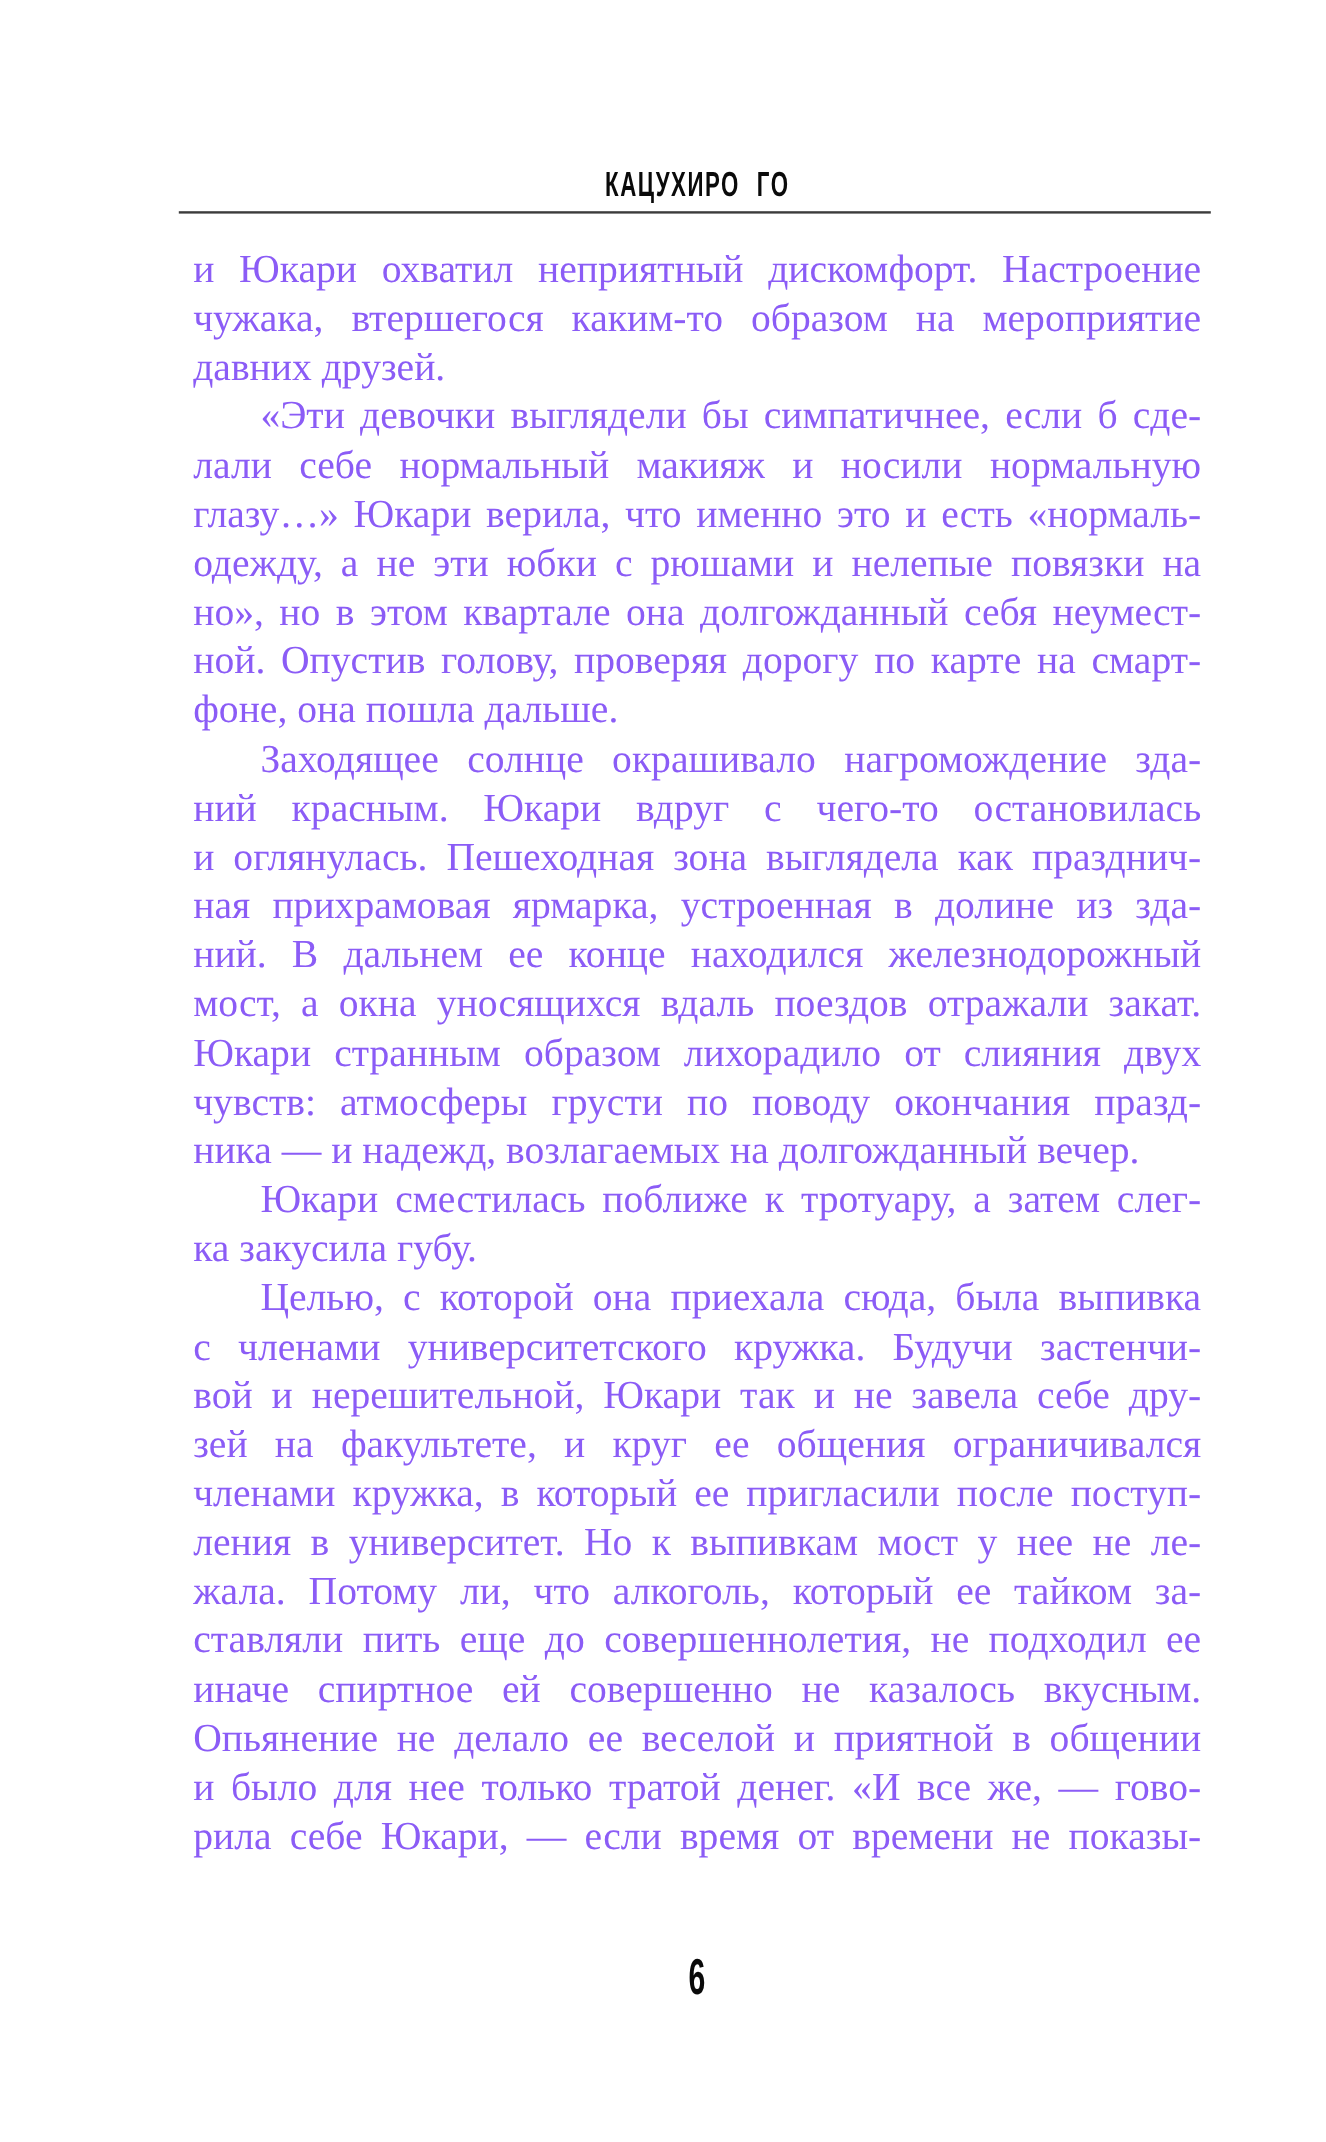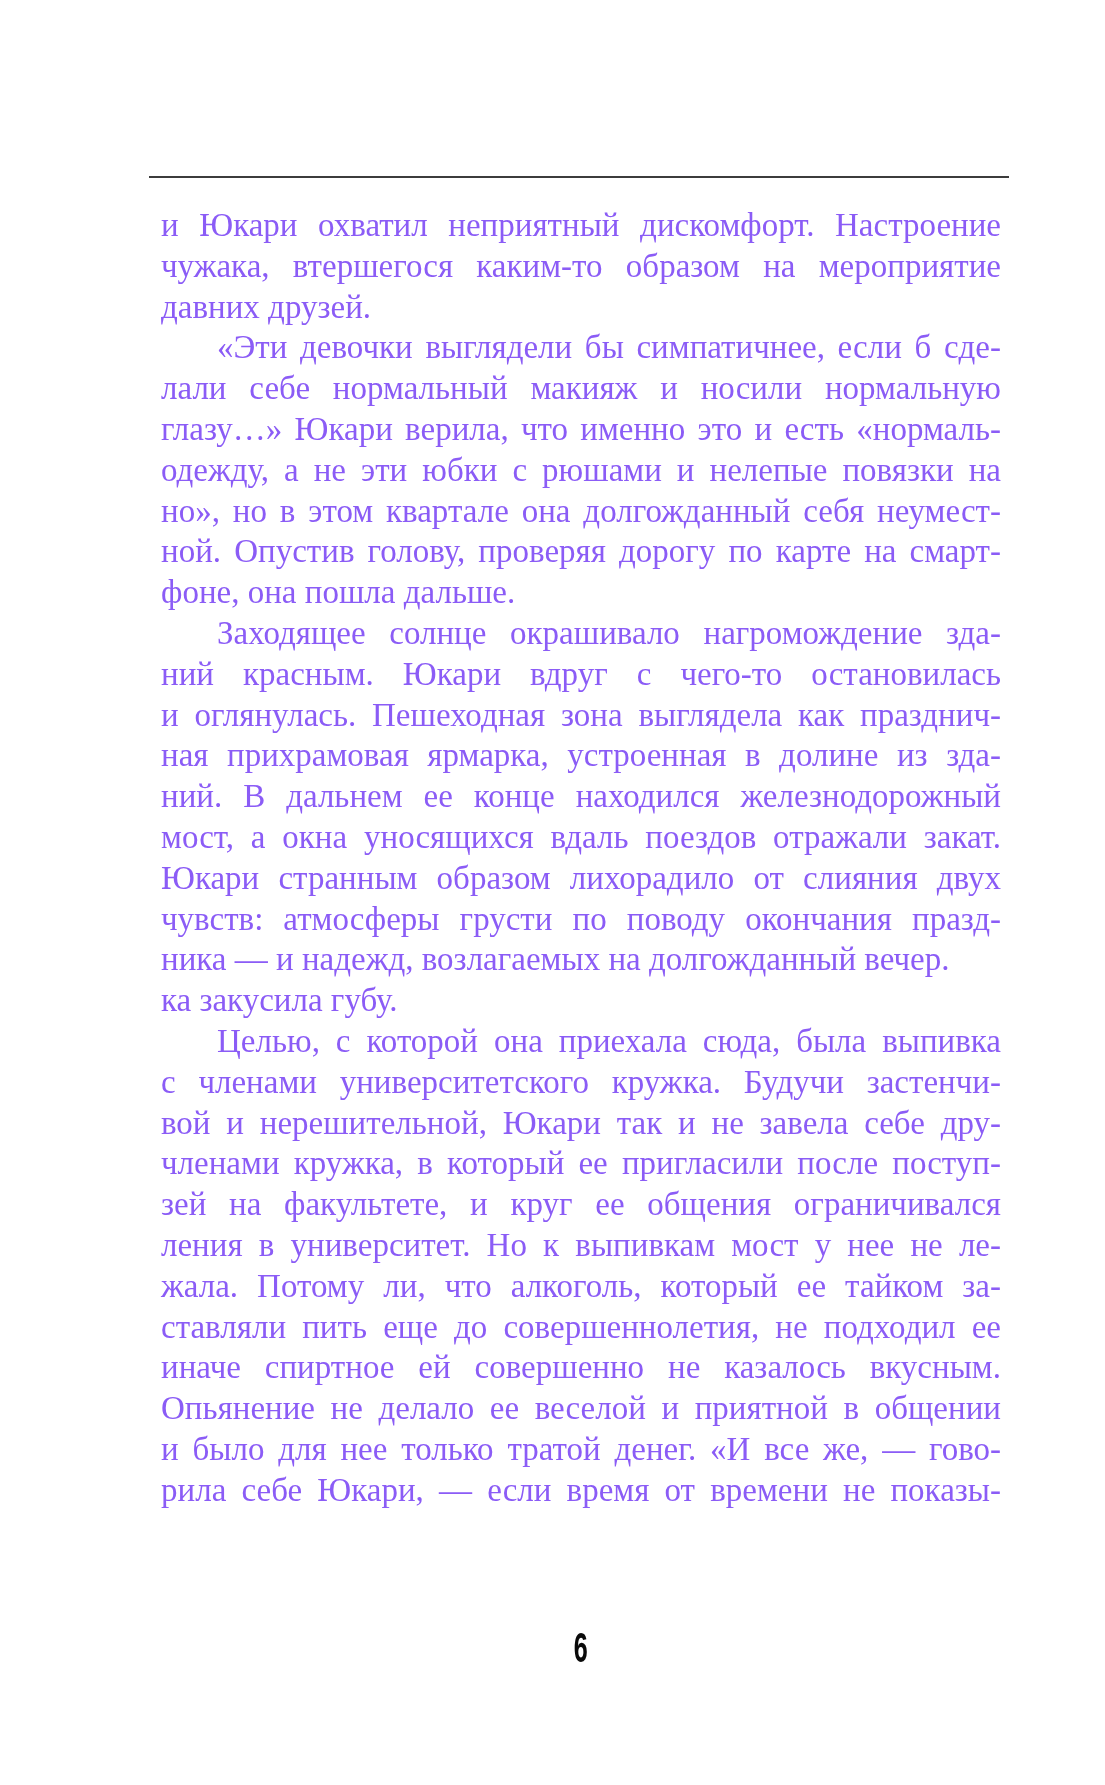--- a/index.html
+++ b/index.html
@@ -77,20 +77,23 @@
     color: #0a0a0a;
     transform: scaleX(0.60);
     transform-origin: center;
   }
 </style>
 </head>
 <body>
 
 <div class="page" style="background: rgb(255, 255, 255); color: rgb(10, 10, 10);">
 
+  <div class="running-title">
+    <span class="condensed">КАЦУХИРО ГО</span>
+  </div>
 
   <div class="header-rule" style="background: rgb(60, 60, 60);"></div>
 
   <div class="textblock" id="textblock">
       <div class="para">
         <div class="line">и Юкари охватил неприятный дискомфорт. Настроение</div>
         <div class="line">чужака, втершегося каким-то образом на мероприятие</div>
         <div class="line flush">давних друзей.</div>
       </div>
       <div class="para">
@@ -107,28 +110,29 @@
         <div class="line">ний красным. Юкари вдруг с чего-то остановилась</div>
         <div class="line">и оглянулась. Пешеходная зона выглядела как празднич-</div>
         <div class="line">ная прихрамовая ярмарка, устроенная в долине из зда-</div>
         <div class="line">ний. В дальнем ее конце находился железнодорожный</div>
         <div class="line">мост, а окна уносящихся вдаль поездов отражали закат.</div>
         <div class="line">Юкари странным образом лихорадило от слияния двух</div>
         <div class="line">чувств: атмосферы грусти по поводу окончания празд-</div>
         <div class="line flush">ника — и надежд, возлагаемых на долгожданный вечер.</div>
       </div>
       <div class="para">
+        <div class="line indent">Юкари сместилась поближе к тротуару, а затем слег-</div>
         <div class="line flush">ка закусила губу.</div>
       </div>
       <div class="para">
         <div class="line indent">Целью, с которой она приехала сюда, была выпивка</div>
         <div class="line">с членами университетского кружка. Будучи застенчи-</div>
         <div class="line">вой и нерешительной, Юкари так и не завела себе дру-</div>
+        <div class="line">зей на факультете, и круг ее общения ограничивался</div>
         <div class="line">членами кружка, в который ее пригласили после поступ-</div>
-        <div class="line">зей на факультете, и круг ее общения ограничивался</div>
         <div class="line">ления в университет. Но к выпивкам мост у нее не ле-</div>
         <div class="line">жала. Потому ли, что алкоголь, который ее тайком за-</div>
         <div class="line">ставляли пить еще до совершеннолетия, не подходил ее</div>
         <div class="line">иначе спиртное ей совершенно не казалось вкусным.</div>
         <div class="line">Опьянение не делало ее веселой и приятной в общении</div>
         <div class="line">и было для нее только тратой денег. «И все же, — гово-</div>
         <div class="line">рила себе Юкари, — если время от времени не показы-</div>
       </div>
     </div>
 

